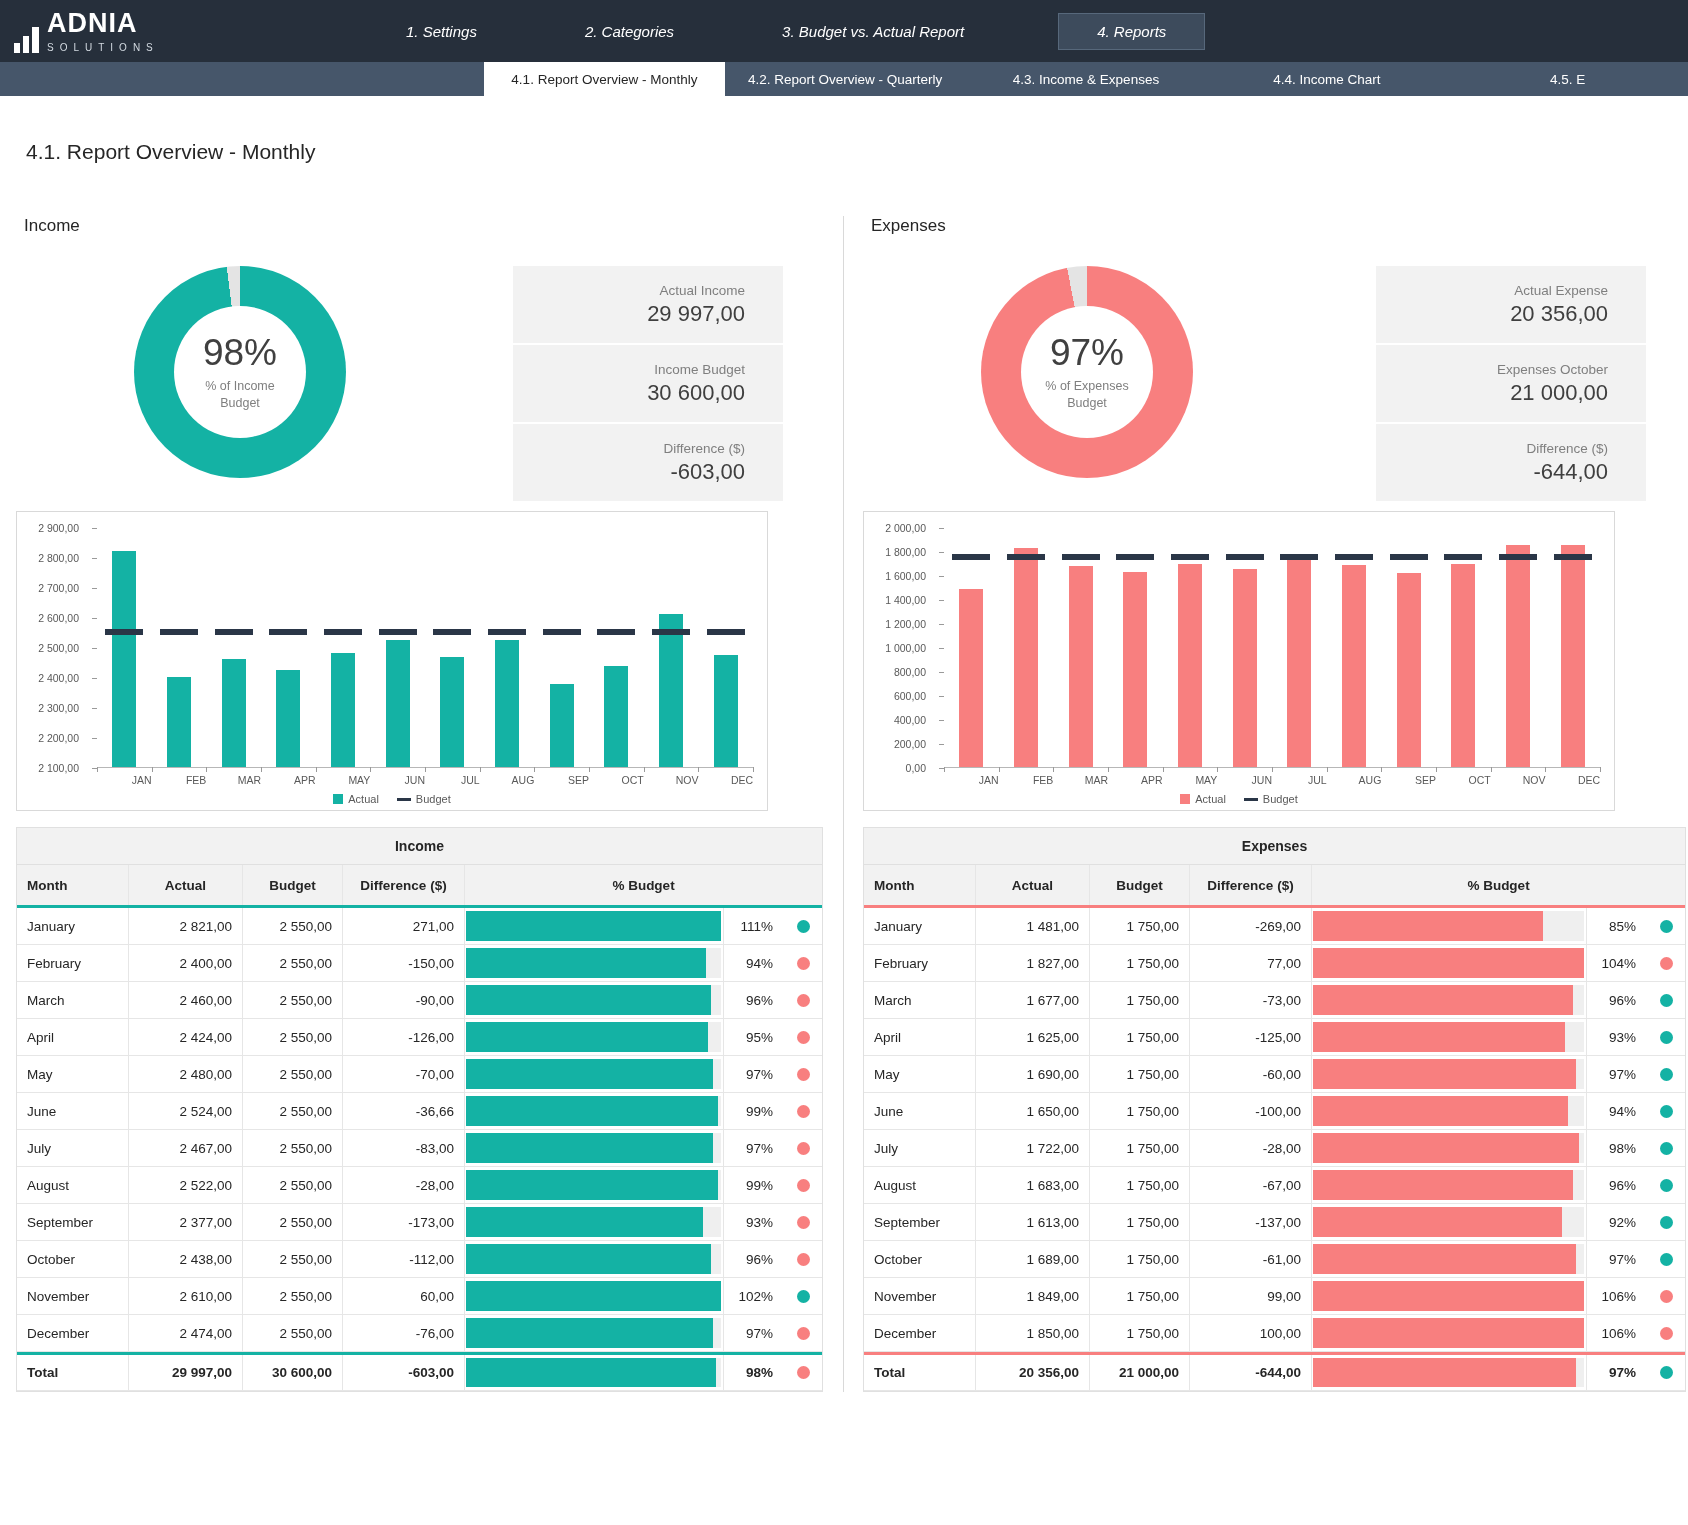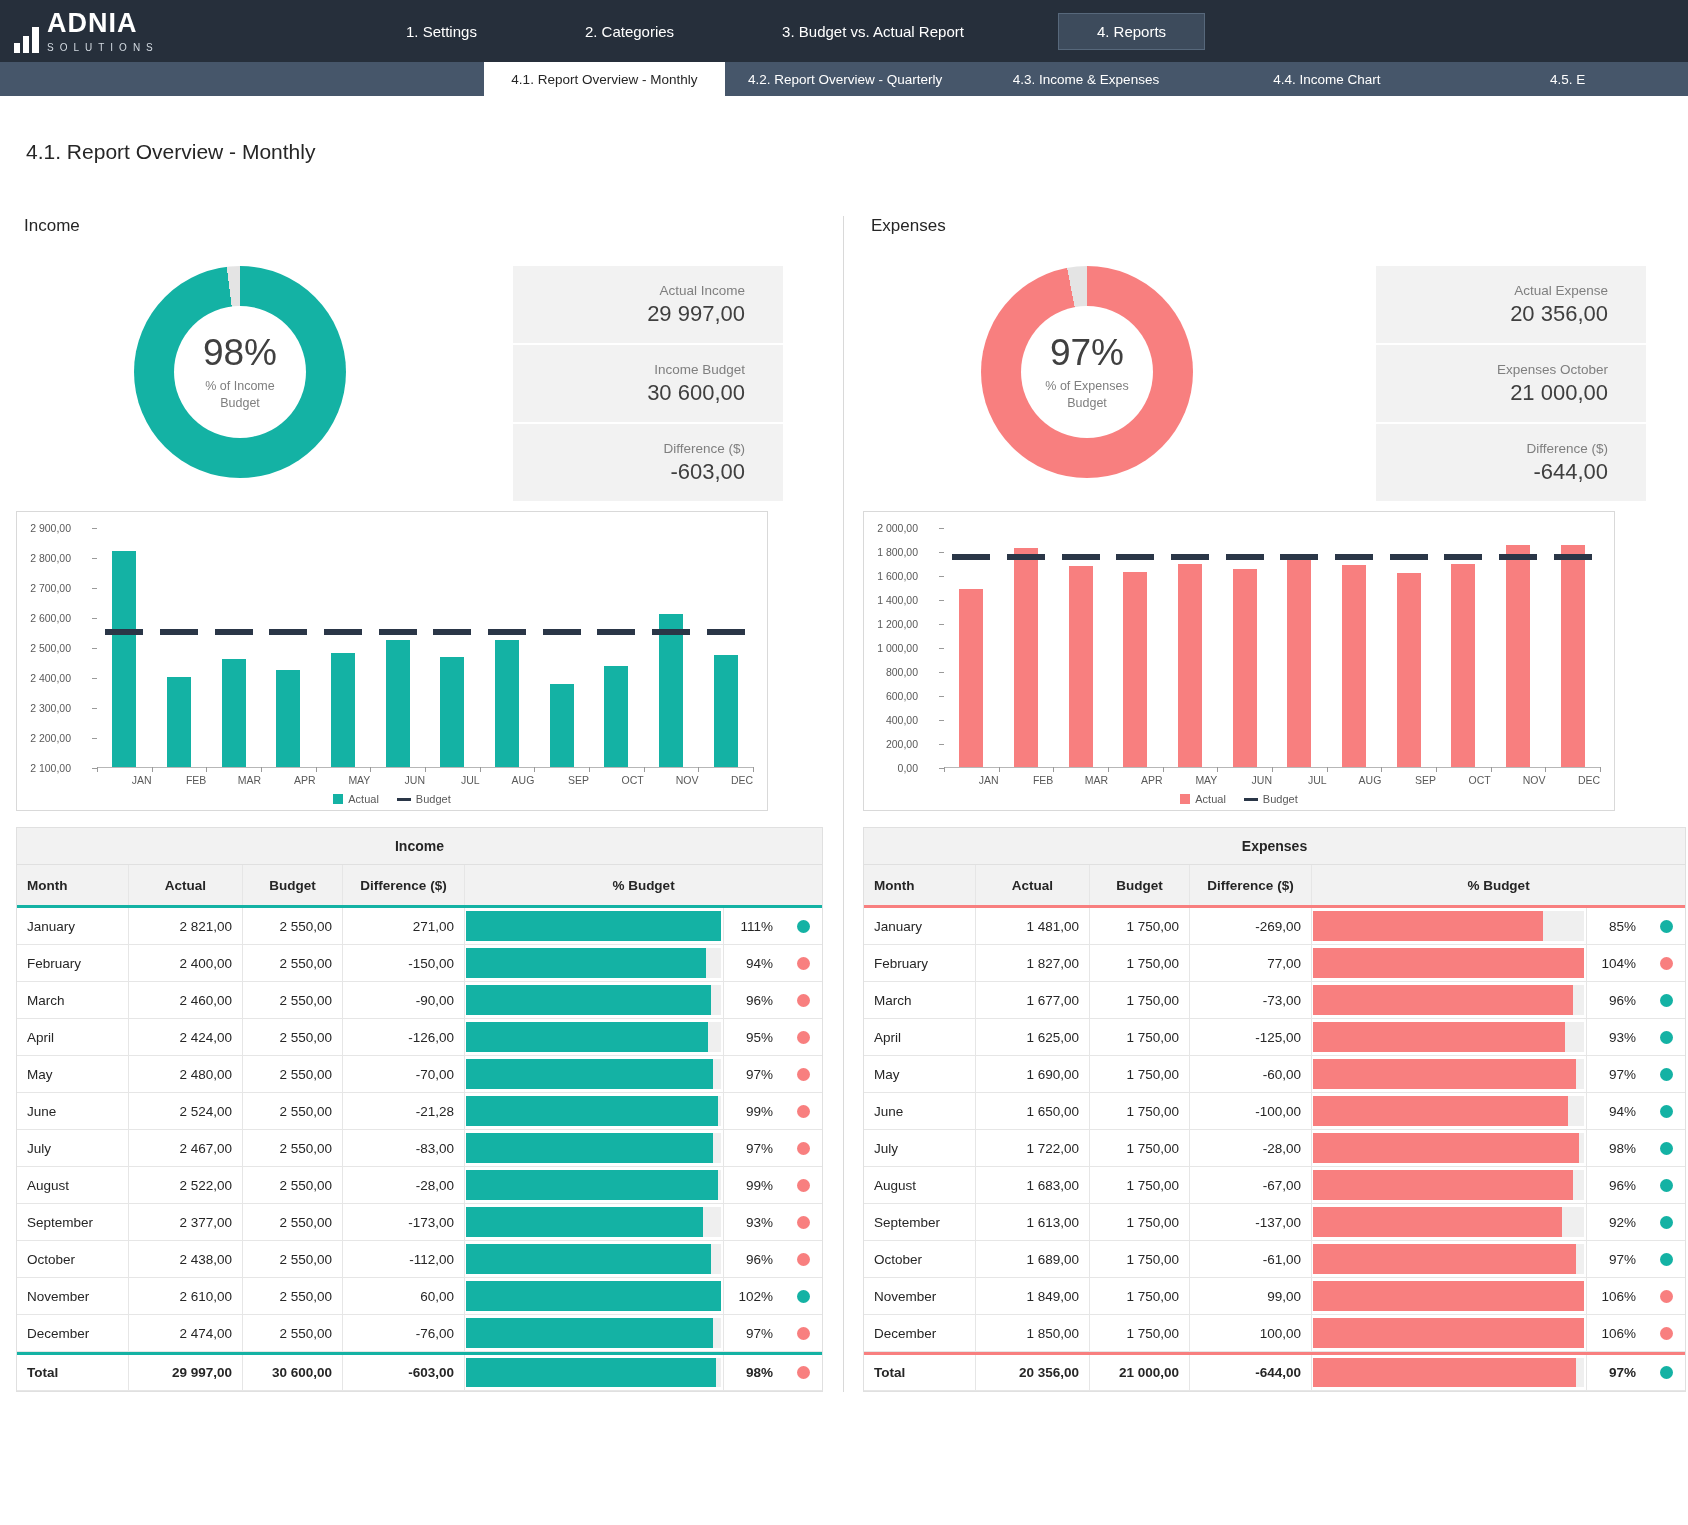--- a/index.html
+++ b/index.html
@@ -10,21 +10,21 @@
   .topbar { height:62px; background:#262f3b; display:flex; align-items:center; position:relative; color:#fff; }
   .logo { display:flex; align-items:flex-end; margin-left:14px; }
   .logo-icon { display:flex; align-items:flex-end; gap:3px; margin-right:8px; }
   .logo-icon .b1 { width:6px; height:10px; background:#fff; }
   .logo-icon .b2 { width:6px; height:17px; background:#fff; }
   .logo-icon .b3 { width:7px; height:26px; background:#fff; }
   .logo-text { display:flex; flex-direction:column; }
   .logo-title { font-size:27px; font-weight:bold; letter-spacing:1px; line-height:1; }
   .logo-sub { font-size:10px; letter-spacing:6px; color:#d3dae1; margin-top:5px; }
   .topnav { position:absolute; left:392px; top:0; height:62px; display:flex; align-items:center; gap:80px; }
-  .nav-item { font-size:15px; color:#fff; cursor:pointer; white-space:nowrap; padding:9px 14px; }
+  .nav-item { font-size:15px; color:#fff; cursor:pointer; white-space:nowrap; padding:9px 14px;font-style:italic; }
   .nav-item.active { background:#3d4b5c; border:1px solid #57687b; padding:9px 38px; }
 
   
   .subnav { height:34px; background:#46566a; display:flex; padding-left:484px; }
   .subnav-tab { width:241px; display:flex; align-items:center; justify-content:center;
     font-size:13.5px; color:#fff; cursor:pointer; white-space:nowrap; overflow:hidden; }
   .subnav-tab.active { background:#fff; color:#262626; }
 
   
   .page-title { margin:44px 0 0 26px; font-size:21px; color:#262626; font-weight:400; }
@@ -42,21 +42,21 @@
   .donut-caption { font-size:12.5px; color:#7f7f7f; width:112px; text-align:center; line-height:1.35; margin-top:4px; }
   .stats { margin-left:auto; width:270px; display:flex; flex-direction:column; gap:2px; margin-right:40px; }
   .stat { background:#f2f2f2; flex:1; display:flex; flex-direction:column; justify-content:center;
     align-items:flex-end; padding-right:38px; }
   .stat-label { font-size:13.5px; color:#7f7f7f; }
   .stat-value { font-size:22px; color:#3f3f3f; margin-top:3px; }
 
   
   .chart-panel { width:752px; height:300px; border:1px solid #d9d9d9; margin-top:10px; position:relative; }
   .ylabels { position:absolute; left:0; top:16px; width:66px; height:240px; }
-  .ylabel { position:absolute; right:12px; width:66px; text-align:right; font-size:10.5px; color:#595959; transform:translateY(-50%); }
+  .ylabel { position:absolute; right:4px; width:66px; text-align:right; font-size:10.5px; color:#595959; transform:translateY(-50%); }
   .plot { position:absolute; left:80px; right:14px; top:16px; height:240px; border-bottom:1px solid #b7b7b7; }
   .slot { position:absolute; bottom:0; height:100%; }
   .cbar { position:absolute; bottom:0; left:50%; transform:translateX(-50%); width:24px; }
   .dash { position:absolute; left:50%; transform:translateX(-50%); width:38px; height:6px; background:#2a3647; }
   .ytickmark { position:absolute; left:-5px; width:5px; height:1px; background:#9a9a9a; }
   .xtickmark { position:absolute; bottom:-5px; width:1px; height:5px; background:#9a9a9a; }
   .xrow { position:absolute; left:80px; right:14px; top:262px; display:flex; }
   .xlabel { flex:1; text-align:right; font-size:10.5px; color:#595959; }
   .legend { position:absolute; bottom:5px; left:0; right:0; display:flex; justify-content:center; align-items:center; gap:18px; }
   .legend-item { display:flex; align-items:center; gap:5px; font-size:11px; color:#595959; }
@@ -335,21 +335,21 @@
           </div>
           <div class="pct-cell">97%</div>
           <div class="dot-cell">
             <span class="dot" style="background: rgb(248, 127, 127);"></span>
           </div>
         </div>
         <div class="trow">
           <div class="td month">June</div>
           <div class="td">2 524,00</div>
           <div class="td">2 550,00</div>
-          <div class="td">-21,28</div>
+          <div class="td">-36,66</div>
           <div class="bar-cell">
             <div class="track">
               <div class="databar" style="width: 99%; background: rgb(20, 178, 164);"></div>
             </div>
           </div>
           <div class="pct-cell">99%</div>
           <div class="dot-cell">
             <span class="dot" style="background: rgb(248, 127, 127);"></span>
           </div>
         </div>

